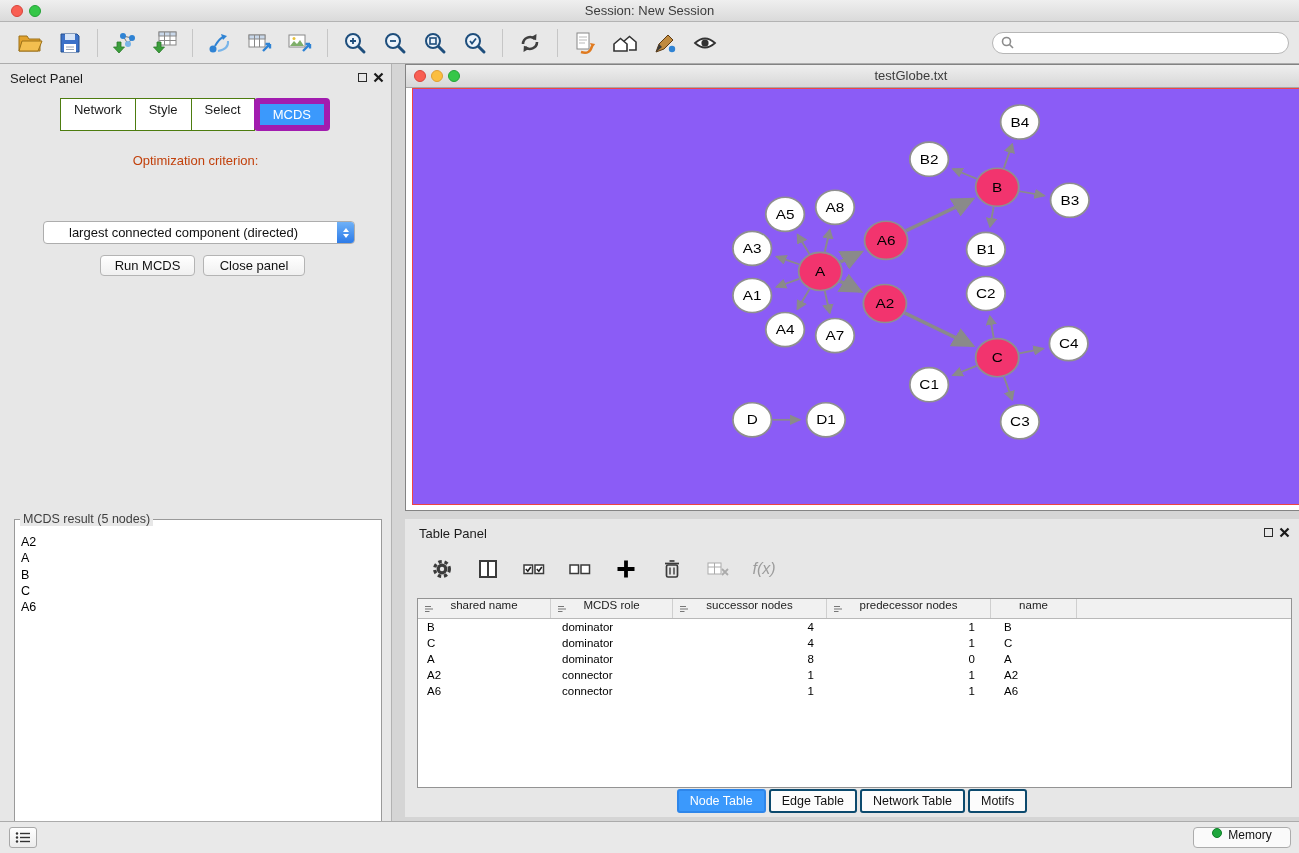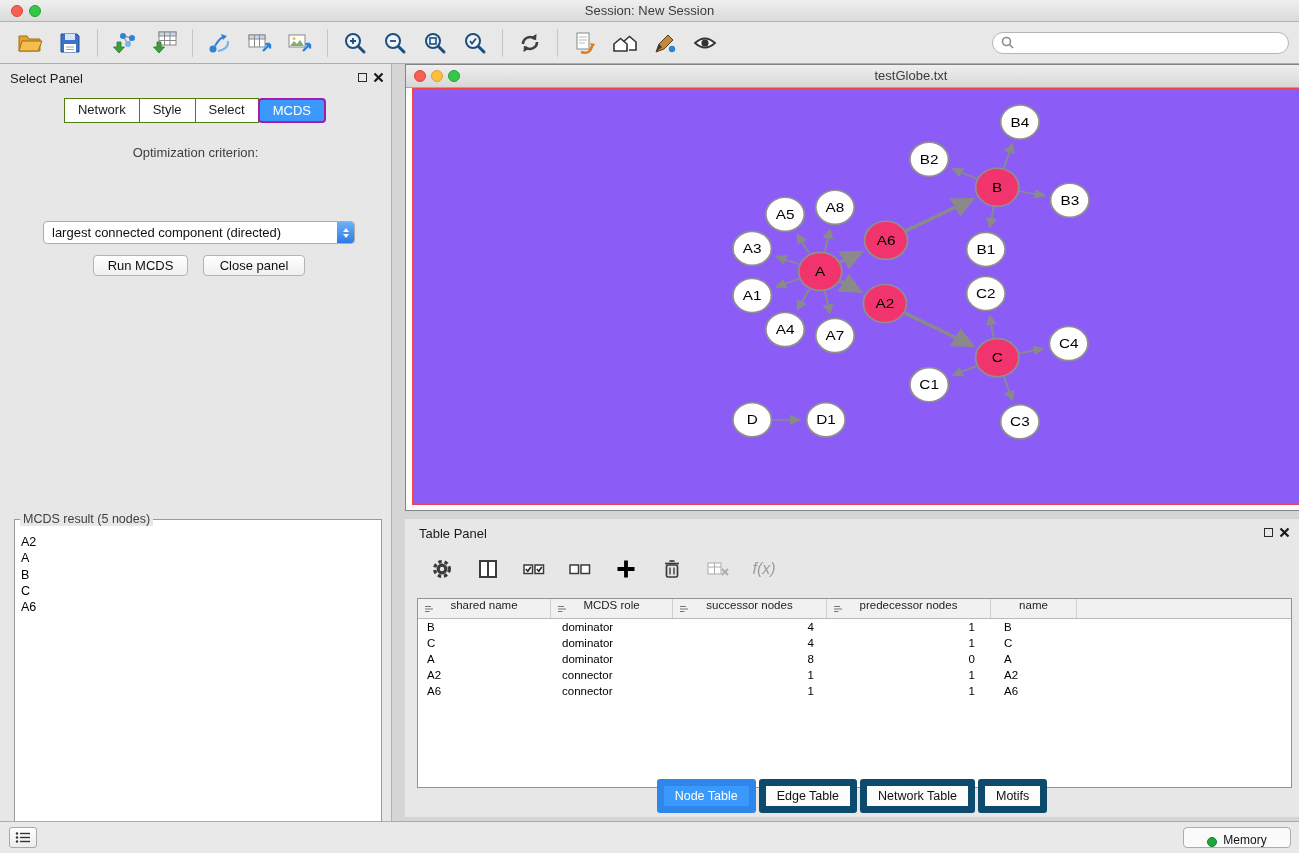--- a/index.html
+++ b/index.html
@@ -26,25 +26,25 @@
   .search-box input { border:none; outline:none; flex:1; font-size:12px; background:transparent; font-family:inherit; }
 
   
   .control-panel { position:absolute; left:0; top:64px; width:392px; height:757px;
     background:#E7E7E7; border-right:1px solid #B2B2B2; }
   .panel-header { height:28px; display:flex; align-items:center; padding:0 10px; font-size:13px; color:#1C1C1C; position:relative; }
   .win-float { position:absolute; top:9px; width:9px; height:9px; border:1.4px solid #2A2A2A; background:transparent; }
   .win-close { position:absolute; top:8px; width:11px; height:11px; }
   .cp-tabs { display:flex; justify-content:center; margin-top:6px; }
   .cp-tab { font-size:13px; padding:3px 13px; background:#ffffff; border:1px solid #4d7c0f; margin-left:-1px; color:#1C1C1C; }
-  .cp-tab.active { background:#3B99FC; color:#FFF; border:2px solid #a21caf; border-radius:4px; position:relative; z-index:1; }
-  .opt-label { text-align:center; font-size:13px; margin-top:22px; color:#404040; }
+  .cp-tab.active { background:#3B99FC; color:#FFF; border:6px solid #a21caf; border-radius:4px; position:relative; z-index:1; }
+  .opt-label { text-align:center; font-size:13px; margin-top:22px; color:#c2410c; }
   .dropdown { position:absolute; left:43px; top:157px; width:312px; height:23px; background:#FFF;
     border:1px solid #ADADAD; border-radius:4px; display:flex; align-items:center; }
-  .dropdown-text { flex:1; font-size:13px; padding-left:8px; color:#111; }
+  .dropdown-text { flex:1; font-size:13px; padding-left:25px; color:#111; }
   .dropdown-stepper { width:17px; height:21px; margin-right:0px; border-radius:0 3px 3px 0;
     background:linear-gradient(#6FB1F7,#2D7BE8); display:flex; flex-direction:column; align-items:center; justify-content:center; gap:2px; }
   .arrow-up { width:0; height:0; border-left:3.5px solid transparent; border-right:3.5px solid transparent; border-bottom:4.5px solid #FFF; }
   .arrow-down { width:0; height:0; border-left:3.5px solid transparent; border-right:3.5px solid transparent; border-top:4.5px solid #FFF; }
   .cp-btn { position:absolute; top:191px; height:21px; background:linear-gradient(#FFFFFF,#F0F0F0);
     border:1px solid #B4B4B4; border-radius:4px; font-size:13px; text-align:center; line-height:19px; color:#111; }
   .mcds-fieldset { position:absolute; left:14px; top:455px; width:368px; height:345px;
     border:1px solid #9A9A9A; background:#FFF; }
   .mcds-fieldset-title { position:absolute; top:-8px; left:5px; background:#E7E7E7; padding:0 3px; font-size:12.5px; color:#404040; }
   .mcds-list { padding:14px 6px 0 6px; font-size:12.5px; line-height:16.3px; color:#000; }
@@ -70,29 +70,29 @@
   .tbl-hcell .sort-ic { position:absolute; left:6px; top:5px; }
   .tbl-hcell.filler { flex:1; border-right:none; }
   .tbl-row { display:flex; height:16px; font-size:11.5px; color:#000; align-items:center; }
   .tbl-cell { overflow:hidden; white-space:nowrap; }
   .c0 { width:133px; padding-left:9px; }
   .c1 { width:122px; padding-left:11px; }
   .c2 { width:154px; padding-right:13px; text-align:right; }
   .c3 { width:164px; padding-right:16px; text-align:right; }
   .c4 { width:86px; padding-left:13px; }
   .tp-tabs { position:absolute; bottom:4px; left:0; width:100%; display:flex; justify-content:center; gap:3px; }
-  .tp-tab { font-size:12.5px; padding:3px 11px; background:#FCFCFC; border:7px solid #0c4a6e; border-radius:3px; color:#111; }
+  .tp-tab { font-size:12.5px; padding:3px 11px; background:#FCFCFC; border:2px solid #0c4a6e; border-radius:3px; color:#111; }
   .tp-tab.active { background:#3B99FC; color:#FFF; border-color:#2E86EA; }
 
   
   .statusbar { position:absolute; left:0; top:821px; width:1299px; height:32px; background:#E9E9E9; border-top:1px solid #ABABAB; }
   .sb-list-btn { position:absolute; left:9px; top:5px; width:28px; height:21px; background:linear-gradient(#FFF,#ECECEC);
     border:1px solid #A8A8A8; border-radius:3px; display:flex; align-items:center; justify-content:center; }
-  .sb-mem-btn { position:absolute; right:8px; top:5px; width:108px; height:21px; background:#FAFAFA;
-    border:1px solid #ACACAC; border-radius:4px; display:flex; align-items:flex-end; justify-content:center; gap:6px; font-size:12px; color:#111; }
+  .sb-mem-btn { position:absolute; right:8px; top:5px; width:98px; height:21px; background:#FAFAFA;
+    border:1px solid #ACACAC; border-radius:4px; display:flex; align-items:flex-start; justify-content:center; gap:6px; font-size:12px; color:#111; }
   .mem-dot { width:10px; height:10px; border-radius:50%; background:#1EA73C; border:1px solid #0E7F28; }
 </style>
 </head>
 <body>
 
 <div class="titlebar">
   <span class="tl red" style="left:11px"></span>
   <span class="tl green" style="left:29px"></span>
   <div class="titlebar-text">Session: New Session</div>
 </div>
@@ -253,21 +253,21 @@
     <div class="cp-tab active">MCDS</div>
   </div>
   <div class="opt-label">Optimization criterion:</div>
   <div class="dropdown">
     <div class="dropdown-text">largest connected component (directed)</div>
     <div class="dropdown-stepper">
       <span class="arrow-up"></span>
         <span class="arrow-down"></span>
     </div>
   </div>
-  <div class="cp-btn" style="left:93px; width:95px">Run MCDS</div>
+  <div class="cp-btn" style="left:100px; width:95px">Run MCDS</div>
   <div class="cp-btn" style="left:203px; width:102px">Close panel</div>
   <div class="mcds-fieldset">
     <span class="mcds-fieldset-title">MCDS result (5 nodes)</span>
     <div class="mcds-list">
       <div>A2</div>
       <div>A</div>
       <div>B</div>
       <div>C</div>
       <div>A6</div>
     </div>

